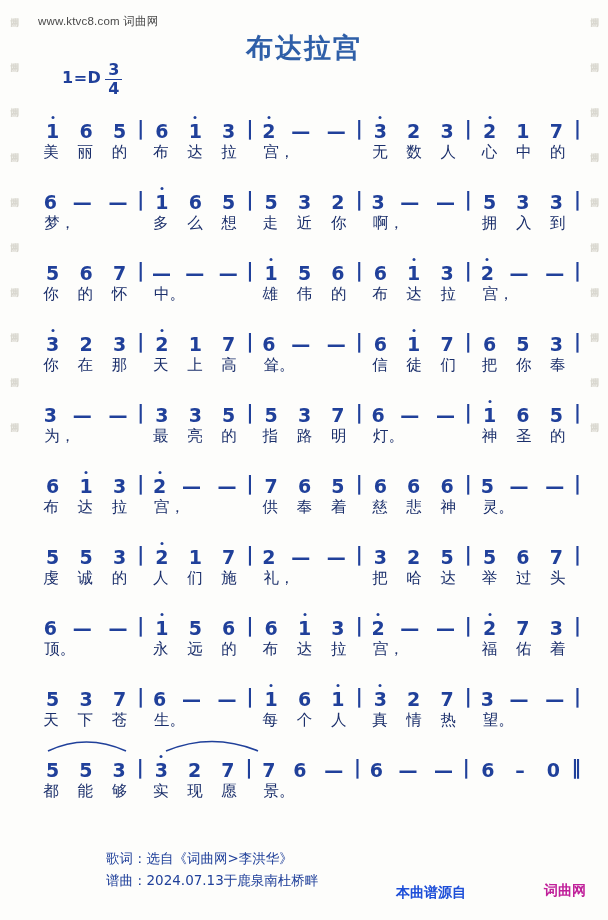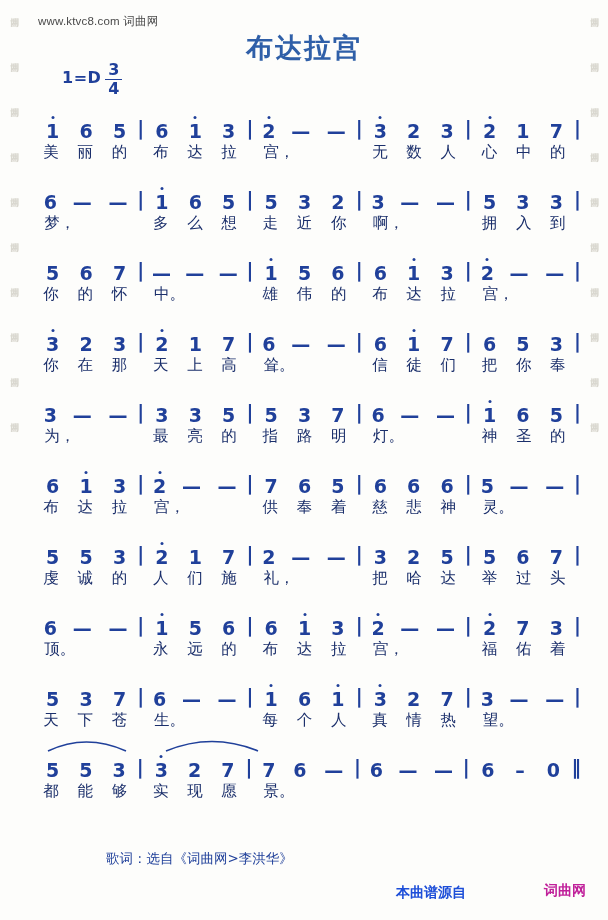--- a/index.html
+++ b/index.html
@@ -943,18 +943,19 @@
         <svg class="slur" width="556" height="20" style="left:0; top:-12px;">
           <path d="M 22 16 Q 60 -2 100 16" fill="none" stroke="#20409a" stroke-width="1.6"></path>
           <path d="M 140 16 Q 186 -3 232 16" fill="none" stroke="#20409a" stroke-width="1.6"></path>
         </svg>
       </div>
     </div>
 
   <div class="footer">
     <div class="foot-lines">
       <div>歌词：选自《词曲网&gt;李洪华》</div>
+      <div>谱曲：2024.07.13于鹿泉南杜桥畔</div>
     </div>
     <div class="foot-note">本曲谱源自</div>
     <div class="brand">词曲网</div>
   </div>
 
 </div>
 
 </body></html>

